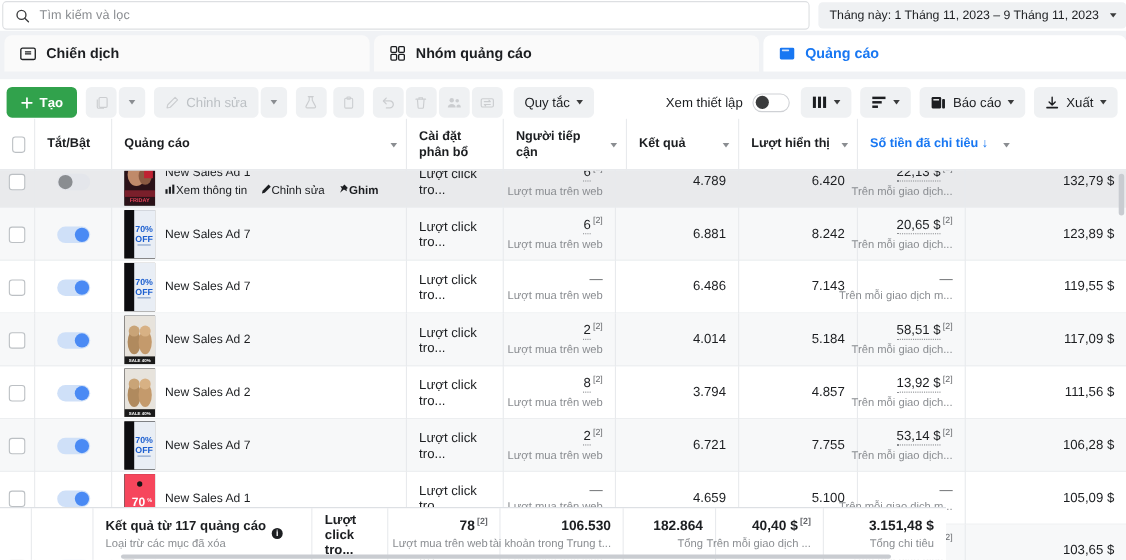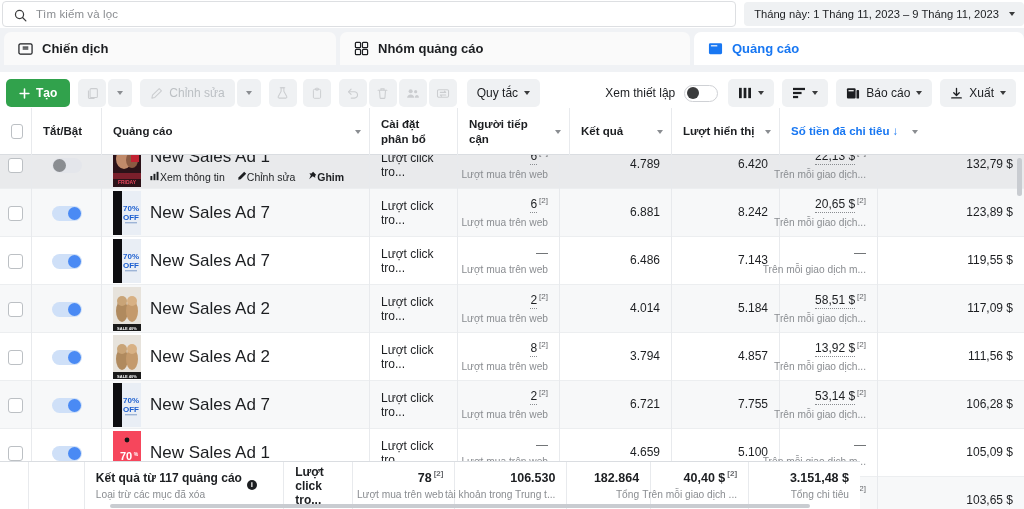--- a/index.html
+++ b/index.html
@@ -146,21 +146,21 @@
     width:30px; height:15px; border-radius:8px; position:relative; flex:none;
     background:#bcc0c4;
   }
   .sw .kn { position:absolute; top:1px; width:13px; height:13px; border-radius:50%; background:#fff; }
   .sw.off { background:#e4e6eb; }
   .sw.off .kn { left:1px; background:#8a8d91; }
   .sw.on { background:#cfe0f8; }
   .sw.on .kn { right:1px; background:#4a8af4; }
 
   .thumb { width:28px; height:44px; flex:none; background:#1a1a1a; overflow:hidden; position:relative; }
-  .adname { margin-left:9px; font-size:17px; color:#1c1e21; white-space:nowrap; }
+  .adname { margin-left:9px; font-size:11px; color:#1c1e21; white-space:nowrap; }
   .adcell-inner { display:flex; align-items:center; width:100%; }
   .adcol { display:flex; flex-direction:column; justify-content:center; }
   .rowactions { display:flex; align-items:center; gap:12px; margin-top:4px; font-size:10.5px; color:#1c1e21; }
   .rowactions span { display:flex; align-items:center; gap:0; }
 
   
   .tfoot {
     position:absolute; left:0; bottom:0; width:860px; height:48px;
     background:#fff; border-top:1px solid #dadde1; display:flex; z-index:7;
   }

